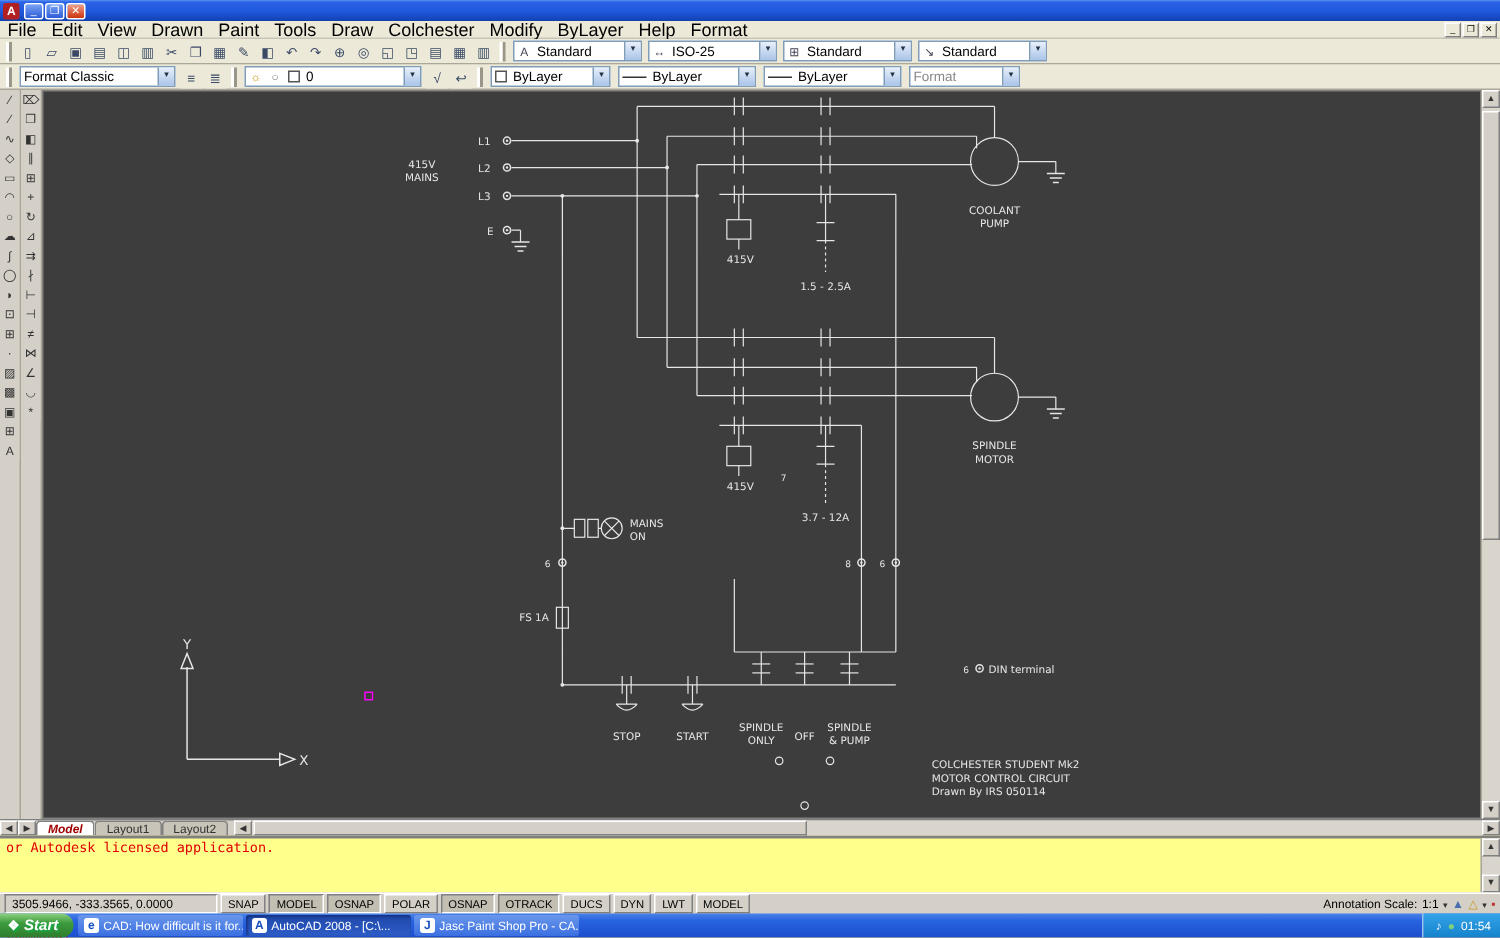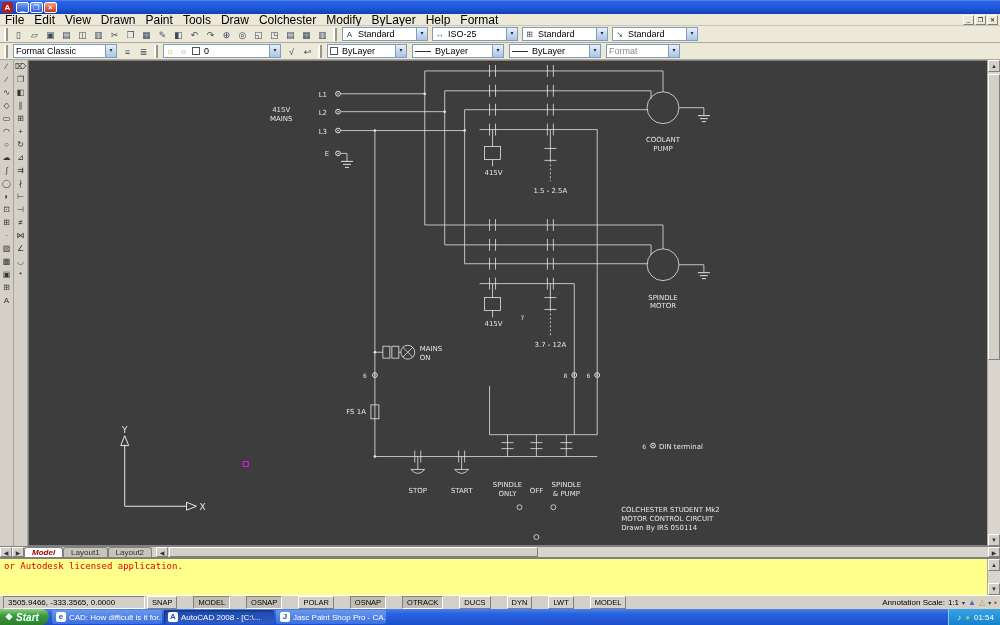--- a/index.html
+++ b/index.html
@@ -79,21 +79,21 @@
   .cmd{height:38px;background:#ffff8c;border-top:2px solid #808080;display:flex;}
   .cmdtext{flex:1;padding:2px 4px;font-family:"DejaVu Sans Mono",monospace;font-size:9px;color:#e00000;
     display:flex;flex-direction:column;justify-content:space-between;gap:48px;}
   .cmdscroll{width:13px;background:#d9d5cc;display:flex;flex-direction:column;border-left:1px solid #aca899;}
   .cmdtrackfill{flex:1;}
 
   
   .status{height:14px;display:flex;align-items:center;background:#d4d0c8;border-top:1px solid #fff;
     font-size:8px;padding:0 3px;gap:2px;}
   .coords{width:142px;padding:1px 4px;border:1px solid;border-color:#808080 #fff #fff #808080;color:#000;}
-  .toggles{display:flex;gap:16px;}
+  .toggles{display:flex;gap:2px;}
   .tg{padding:1px 4px;border:1px solid;border-color:#fff #808080 #808080 #fff;background:#d4d0c8;color:#000;font-size:7.5px;}
   .tg.active{border-color:#808080 #fff #fff #808080;background:#c2beb2;}
   .annarea{margin-left:auto;display:flex;align-items:center;gap:3px;}
   .annico{font-size:8px;color:#4a6fae;}
   .annico2{font-size:8px;color:#c79a2a;}
   .alertico{font-size:8px;color:#c03030;}
   .statarrow{font-size:6px;color:#333;}
 
   
   .taskbar{height:16px;display:flex;align-items:stretch;

